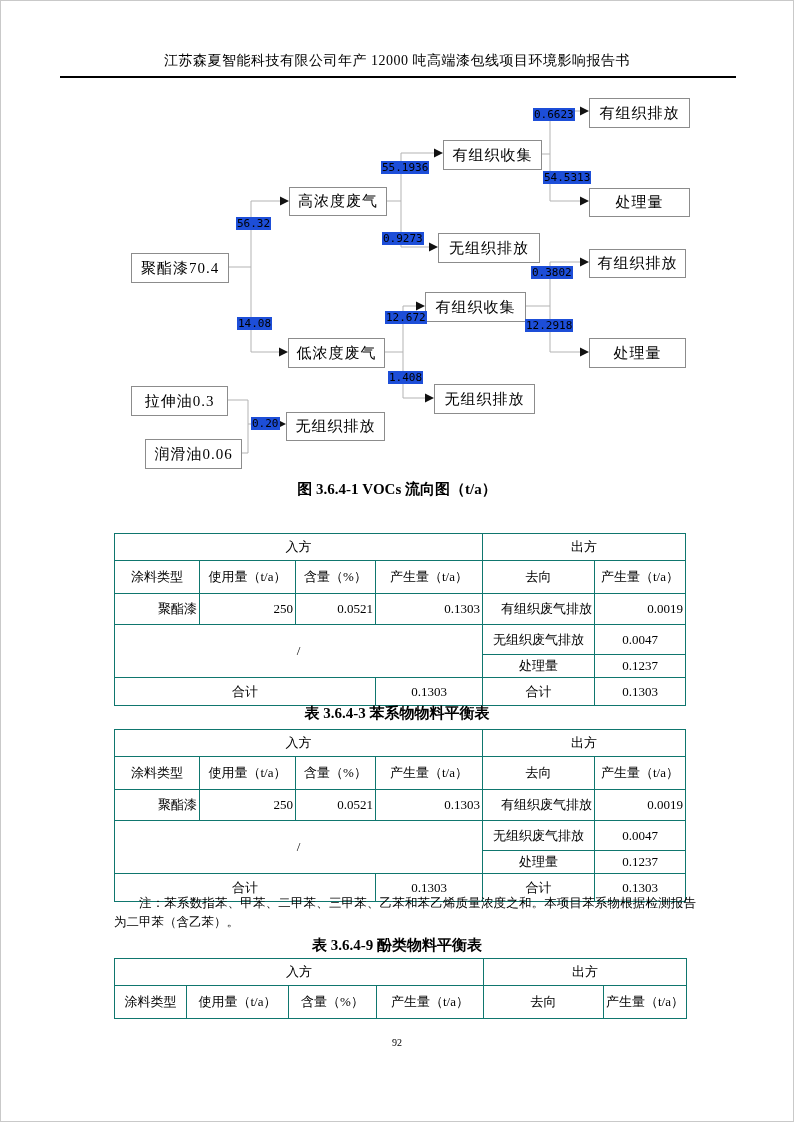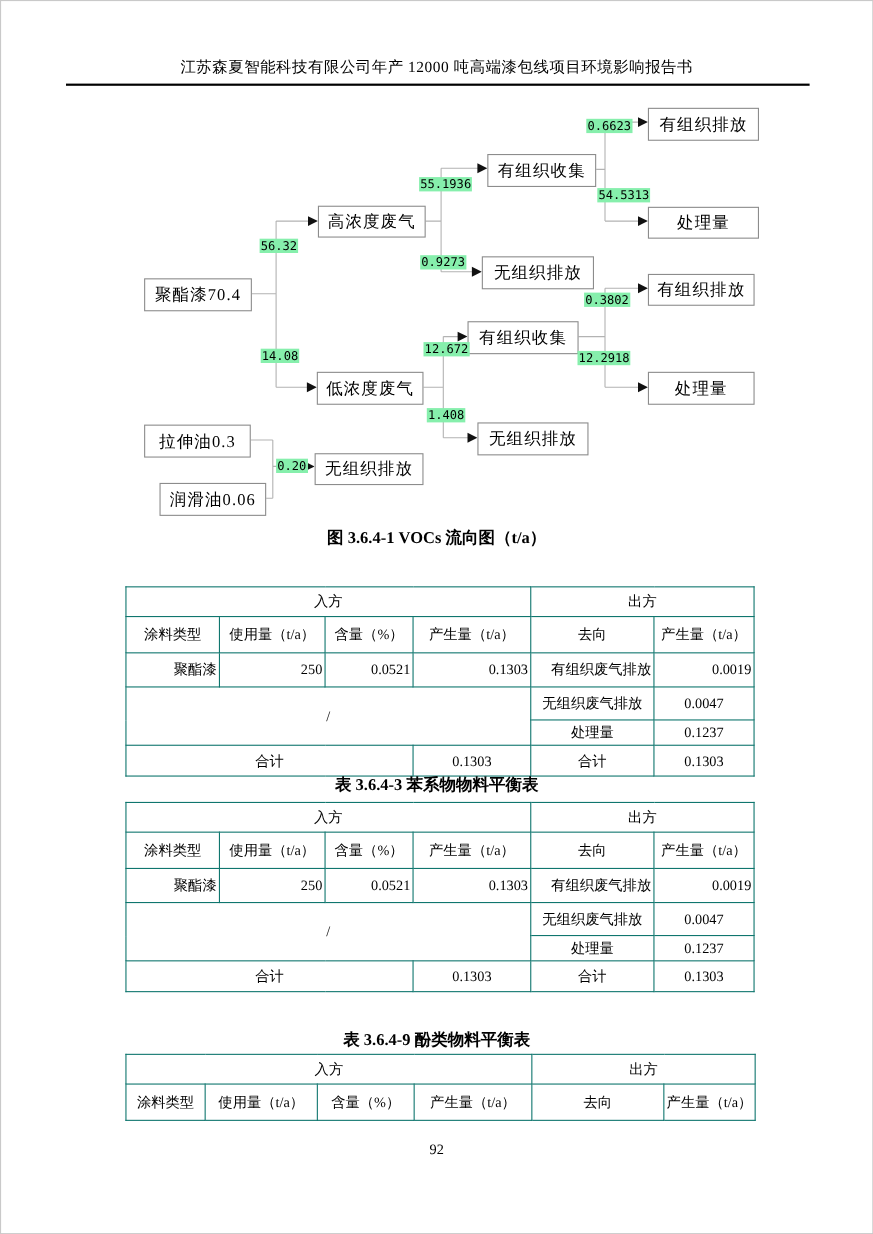--- a/index.html
+++ b/index.html
@@ -13,37 +13,37 @@
 
   
   .diagram{position:absolute;top:0;left:0;width:794px;height:475px;}
   .diagram svg{position:absolute;top:0;left:0;}
   .fbox{
     position:absolute;border:1px solid #8c8c8c;background:#fff;
     display:flex;align-items:center;justify-content:center;
     font-size:15px;letter-spacing:1px;white-space:nowrap;
   }
   .fval{
-    position:absolute;font-size:11px;line-height:13px;background:#86efac;padding:0 1px;
+    position:absolute;font-size:11px;line-height:13px;background:#1d4ed8;padding:0 1px;
     font-family:"DejaVu Sans Mono",monospace;white-space:nowrap;
   }
 
   .caption{position:absolute;left:0;width:100%;text-align:center;font-weight:bold;font-size:15px;}
 
   .btable{position:absolute;left:113px;border-collapse:collapse;table-layout:fixed;background:#fff;}
   .btable td{border:1px solid #0f766e;text-align:center;vertical-align:middle;font-size:13px;padding:0 2px;overflow:hidden;white-space:nowrap;}
   .r1 td{height:26px;}
   .r2 td{height:32px;}
   .r3 td{height:30px;text-align:right;}
   .r4 td{height:29px;}
   .r5 td{height:22px;}
   .r6 td{height:27px;}
 
   .note{position:absolute;left:113px;top:893px;width:582px;font-size:12.5px;line-height:18.5px;text-indent:2em;text-align:justify;}
-  .pagenum{position:absolute;top:1036px;left:0;width:100%;text-align:center;font-size:13px;}
+  .pagenum{position:absolute;top:1036px;left:0;width:100%;text-align:center;font-size:10px;}
 </style>
 </head>
 <body>
 
 <div class="page">
 
   <div class="header-title">江苏森夏智能科技有限公司年产 12000 吨高端漆包线项目环境影响报告书</div>
   <div class="header-rule"></div>
 
   <div class="diagram">
@@ -192,20 +192,21 @@
     </tr>
     <tr class="r6">
       <td colspan="3">合计</td>
       <td>0.1303</td>
       <td>合计</td>
       <td>0.1303</td>
     </tr>
   </tbody>
     </table>
 
+  <div class="note">注：苯系数指苯、甲苯、二甲苯、三甲苯、乙苯和苯乙烯质量浓度之和。本项目苯系物根据检测报告为二甲苯（含乙苯）。</div>
 
   <div class="caption" style="top:935px">表 3.6.4-9 酚类物料平衡表</div>
 
   <table class="btable" style="top:957px">
     <colgroup>
         <col style="width:72px">
         <col style="width:102px">
         <col style="width:88px">
         <col style="width:107px">
         <col style="width:120px">

